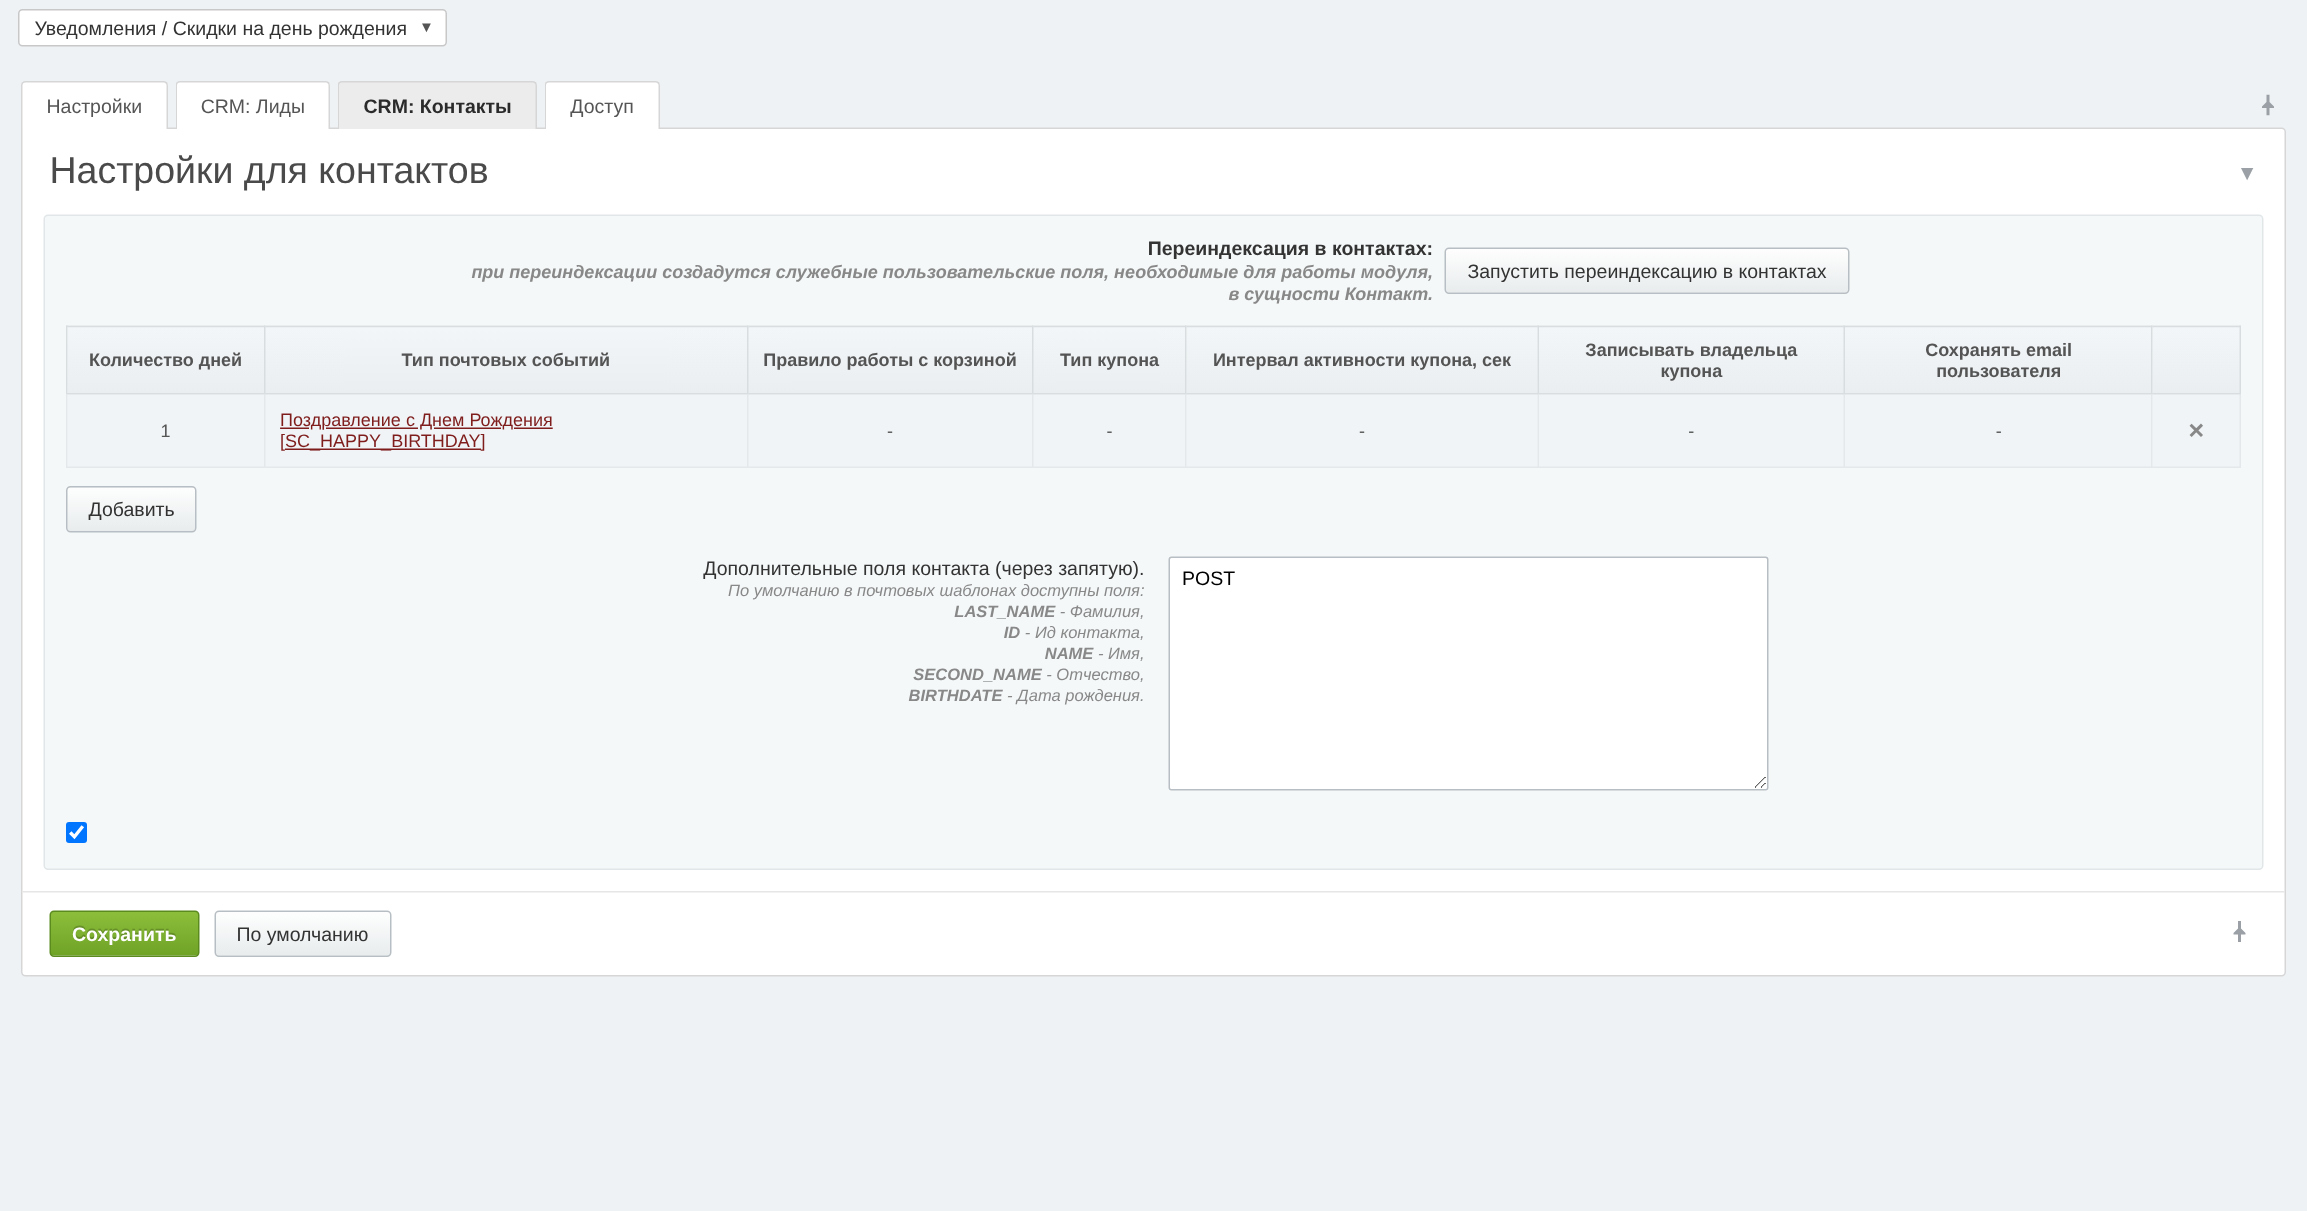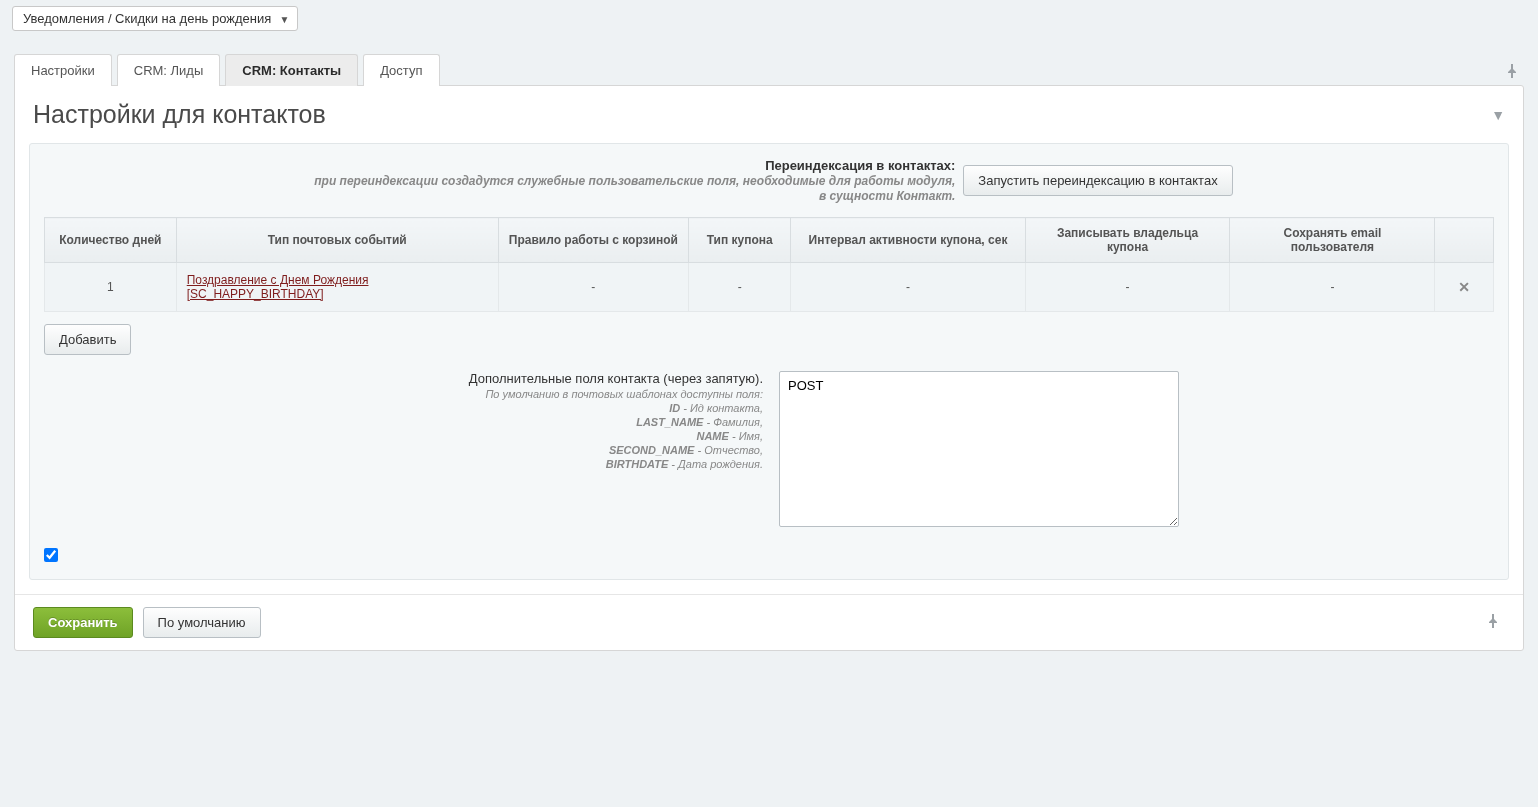--- a/index.html
+++ b/index.html
@@ -250,22 +250,22 @@
     </table>
 
     <div class="add-row">
       <button class="btn"><span>Добавить</span></button>
     </div>
 
     <div class="form-row">
       <div class="form-label-col">
         <span>Дополнительные поля контакта (через запятую).</span>
         <span class="hint">По умолчанию в почтовых шаблонах доступны поля:</span>
+        <span class="hint"><b>LAST_NAME</b><span> - Фамилия,</span></span>
         <span class="hint"><b>ID</b><span> - Ид контакта,</span></span>
-        <span class="hint"><b>LAST_NAME</b><span> - Фамилия,</span></span>
         <span class="hint"><b>NAME</b><span> - Имя,</span></span>
         <span class="hint"><b>SECOND_NAME</b><span> - Отчество,</span></span>
         <span class="hint"><b>BIRTHDATE</b><span> - Дата рождения.</span></span>
       </div>
       <div class="form-input-col">
         <textarea class="big" style="">POST</textarea>
       </div>
     </div>
 
     <div class="form-row" style="align-items:center; margin-top:18px;">

